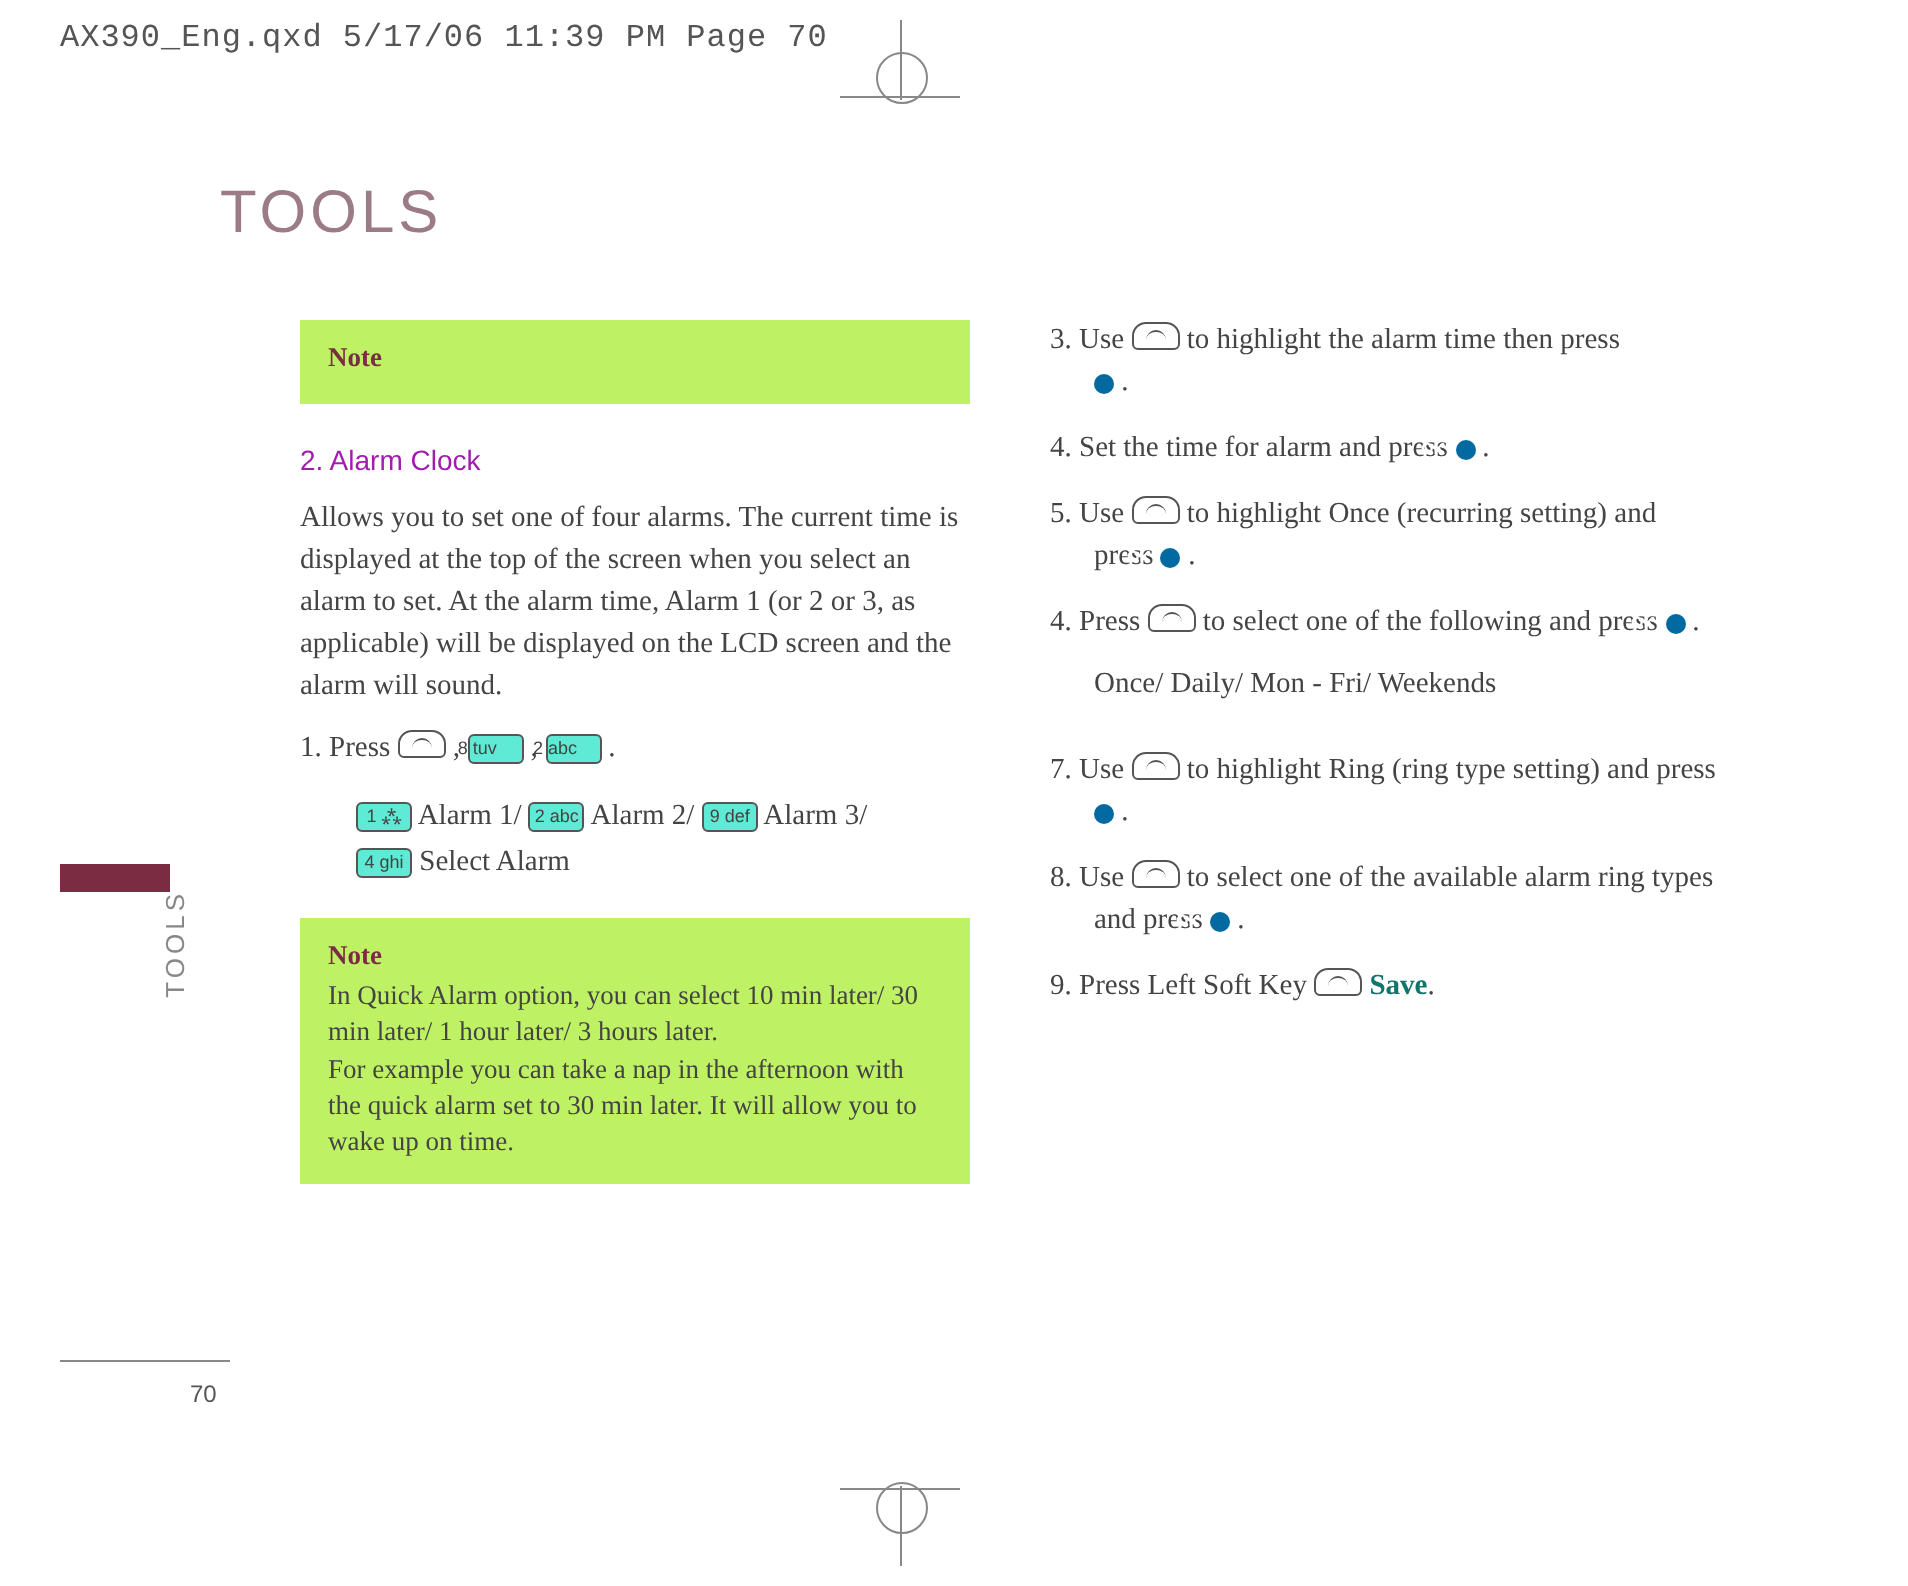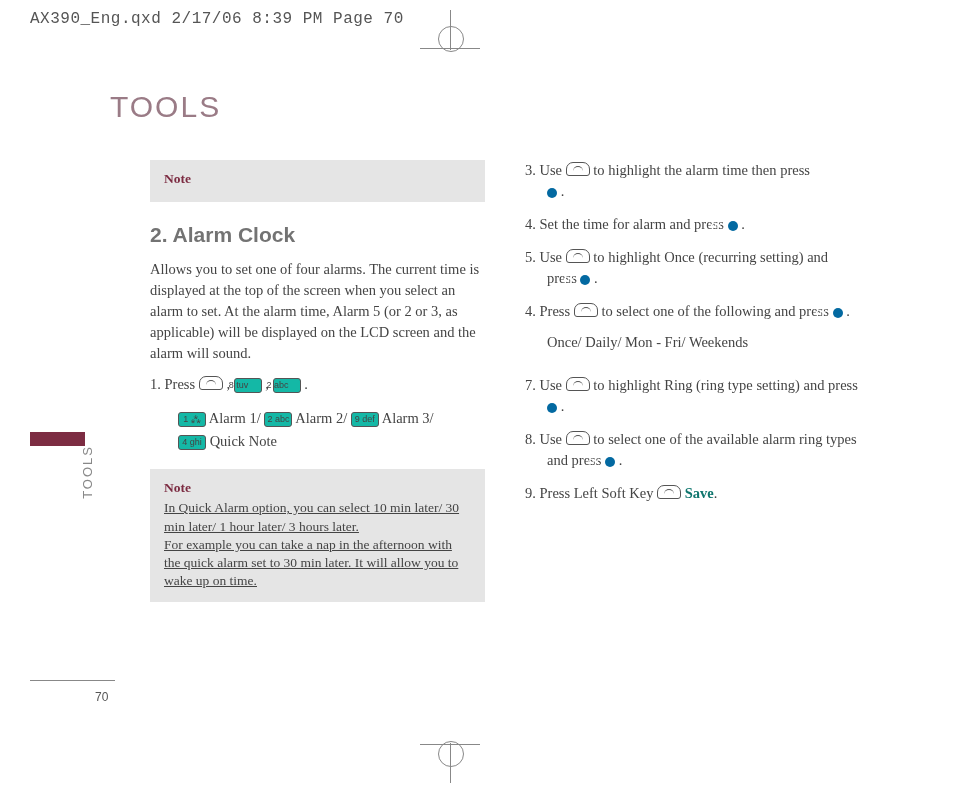--- a/index.html
+++ b/index.html
@@ -95,54 +95,54 @@
     display: flex;
     gap: 40px;
   }
   .col {
     width: 335px;
     font-size: 14.5px;
     line-height: 1.45;
     color: #444;
   }
   .note-box {
-    background: #e5e5e5;
+    background: #bef264;
     padding: 10px 14px 12px 14px;
     margin-bottom: 18px;
     font-size: 13.5px;
     line-height: 1.35;
   }
   .note-title {
     color: #7c2c42;
     font-weight: bold;
     margin-bottom: 2px;
   }
   .section-heading {
-    color: #737373;
-    font-size: 21px;
-    font-weight: 700;
+    color: #a21caf;
+    font-size: 14px;
+    font-weight: 400;
     margin: 10px 0 8px 0;
     font-family: 'Trebuchet MS', Arial, sans-serif;
   }
   p { margin: 0 0 10px 0; }
   .step { margin: 0 0 12px 0; padding-left: 18px; text-indent: -18px; }
   .step-b { margin: 0 0 12px 0; padding-left: 22px; text-indent: -22px; }
   .key {
     display: inline-block;
     border: 1px solid #555;
     border-radius: 3px;
     font-size: 9px;
     font-family: Arial, sans-serif;
     padding: 0 2px;
     min-width: 22px;
     text-align: center;
     line-height: 13px;
     height: 13px;
     vertical-align: 1px;
-    background: #14b8a6;
+    background: #5eead4;
   }
   .key-soft {
     display: inline-block;
     width: 22px; height: 12px;
     border: 1px solid #555;
     border-radius: 7px 7px 3px 3px;
     position: relative;
     vertical-align: -1px;
     background: #fff;
   }
@@ -209,21 +209,21 @@
     top: 690px;
     font-size: 12px;
     color: #555;
     font-family: 'Trebuchet MS', Arial, sans-serif;
   }
   .bold { font-weight: 600; color:#0f766e; }
 </style>
 </head>
 <body>
 
-<div class="header-crop">AX390_Eng.qxd  2/17/06  8:39 PM  Page 70</div>
+<div class="header-crop">AX390_Eng.qxd  5/17/06  11:39 PM  Page 70</div>
 
 <div class="crop-mark-top"></div>
 <div class="crop-circle-top"></div>
 <div class="crop-mark-bottom"></div>
 <div class="crop-circle-bottom"></div>
 
 <div class="page-title">TOOLS</div>
 
 <div class="red-tab"></div>
 <div class="side-tab">TOOLS</div>
@@ -233,40 +233,40 @@
 <div class="content">
 
   <div class="col">
 
     <div class="note-box">
       <div class="note-title">Note</div>
     </div>
 
     <div class="section-heading">2. Alarm Clock</div>
 
-    <p>Allows you to set one of four alarms. The current time is displayed at the top of the screen when you select an alarm to set. At the alarm time, Alarm 5 (or 2 or 3, as applicable) will be displayed on the LCD screen and the alarm will sound.</p>
+    <p>Allows you to set one of four alarms. The current time is displayed at the top of the screen when you select an alarm to set. At the alarm time, Alarm 1 (or 2 or 3, as applicable) will be displayed on the LCD screen and the alarm will sound.</p>
 
     <p class="step">
       <span>1. Press </span>
       <span class="key-soft"></span><span> , </span>
       <span class="key">8 tuv</span><span> , </span>
       <span class="key">2 abc</span><span> .</span>
     </p>
 
 
     <div class="indent-list">
       <span class="key">1 ⁂</span><span> Alarm 1/ </span>
       <span class="key">2 abc</span><span> Alarm 2/  </span>
       <span class="key">9 def</span><span> Alarm 3/</span><br>
-      <span class="key">4 ghi</span><span> Quick Note</span>
+      <span class="key">4 ghi</span><span> Select Alarm</span>
     </div>
 
     <div class="note-box" style="margin-top:16px;">
       <div class="note-title">Note</div>
-      <div style="white-space:pre-line;text-decoration:underline;">In Quick Alarm option, you can select 10 min later/ 30 min later/ 1 hour later/ 3 hours later.
+      <div style="white-space:pre-line;">In Quick Alarm option, you can select 10 min later/ 30 min later/ 1 hour later/ 3 hours later.
 For example you can take a nap in the afternoon with the quick alarm set to 30 min later. It will allow you to wake up on time.</div>
     </div>
 
   </div>
 
   <div class="col">
 
     <p class="step-b">
       <span>3. Use </span>
       <span class="key-soft"></span>

